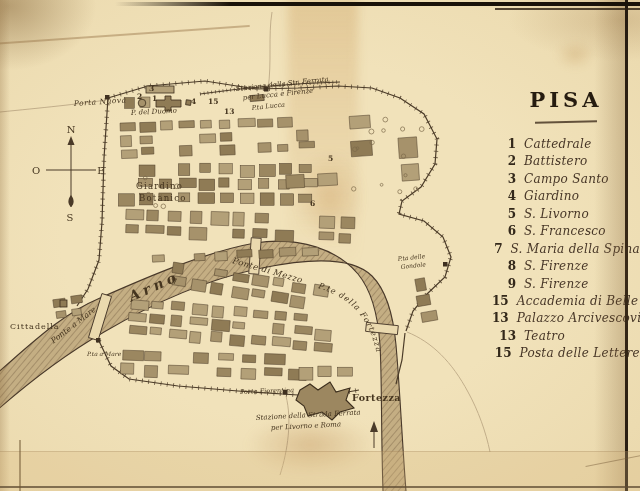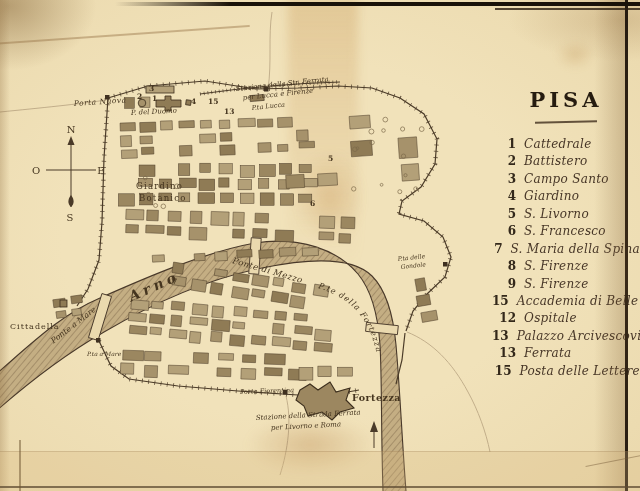--- a/index.html
+++ b/index.html
@@ -435,30 +435,26 @@
         </div>
       <div class="legend-row">
           <span class="legend-num">9</span>
           <span class="legend-label">S. Firenze</span>
         </div>
       <div class="legend-row">
           <span class="legend-num">15</span>
           <span class="legend-label">Accademia di Belle Arti</span>
         </div>
       <div class="legend-row">
-          <span class="legend-num">12</span>
-          <span class="legend-label">Ospitale</span>
-        </div>
-      <div class="legend-row">
           <span class="legend-num">13</span>
           <span class="legend-label">Palazzo Arcivescovile</span>
         </div>
       <div class="legend-row">
           <span class="legend-num">13</span>
-          <span class="legend-label">Ferrata</span>
+          <span class="legend-label">Teatro</span>
         </div>
       <div class="legend-row">
           <span class="legend-num">15</span>
           <span class="legend-label">Posta delle Lettere</span>
         </div>
     </div>
   </div>
 
   <div id="left-edge-shade"></div>
   <div id="right-shade"></div>

